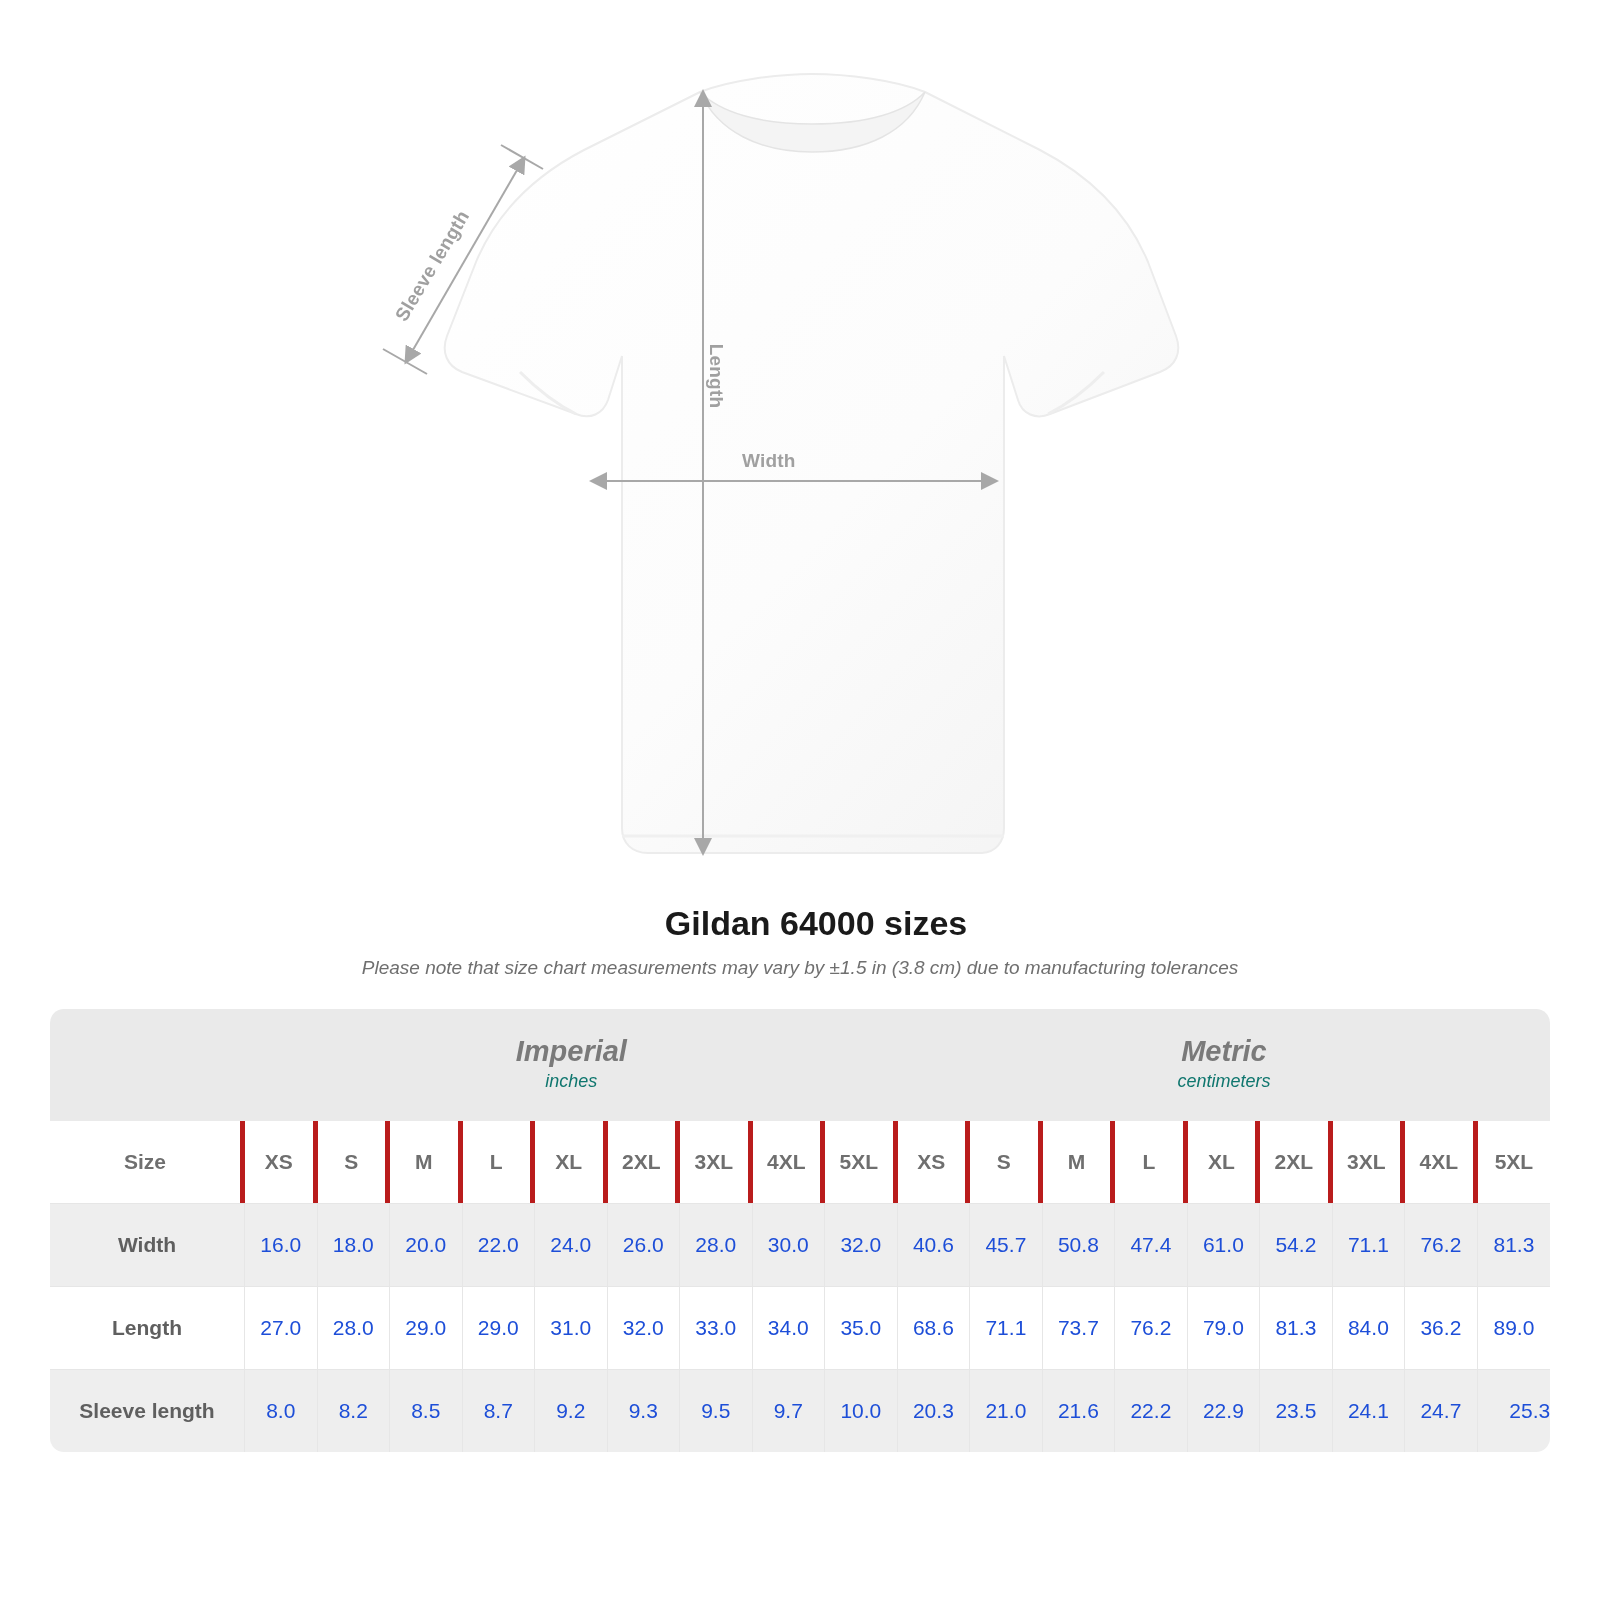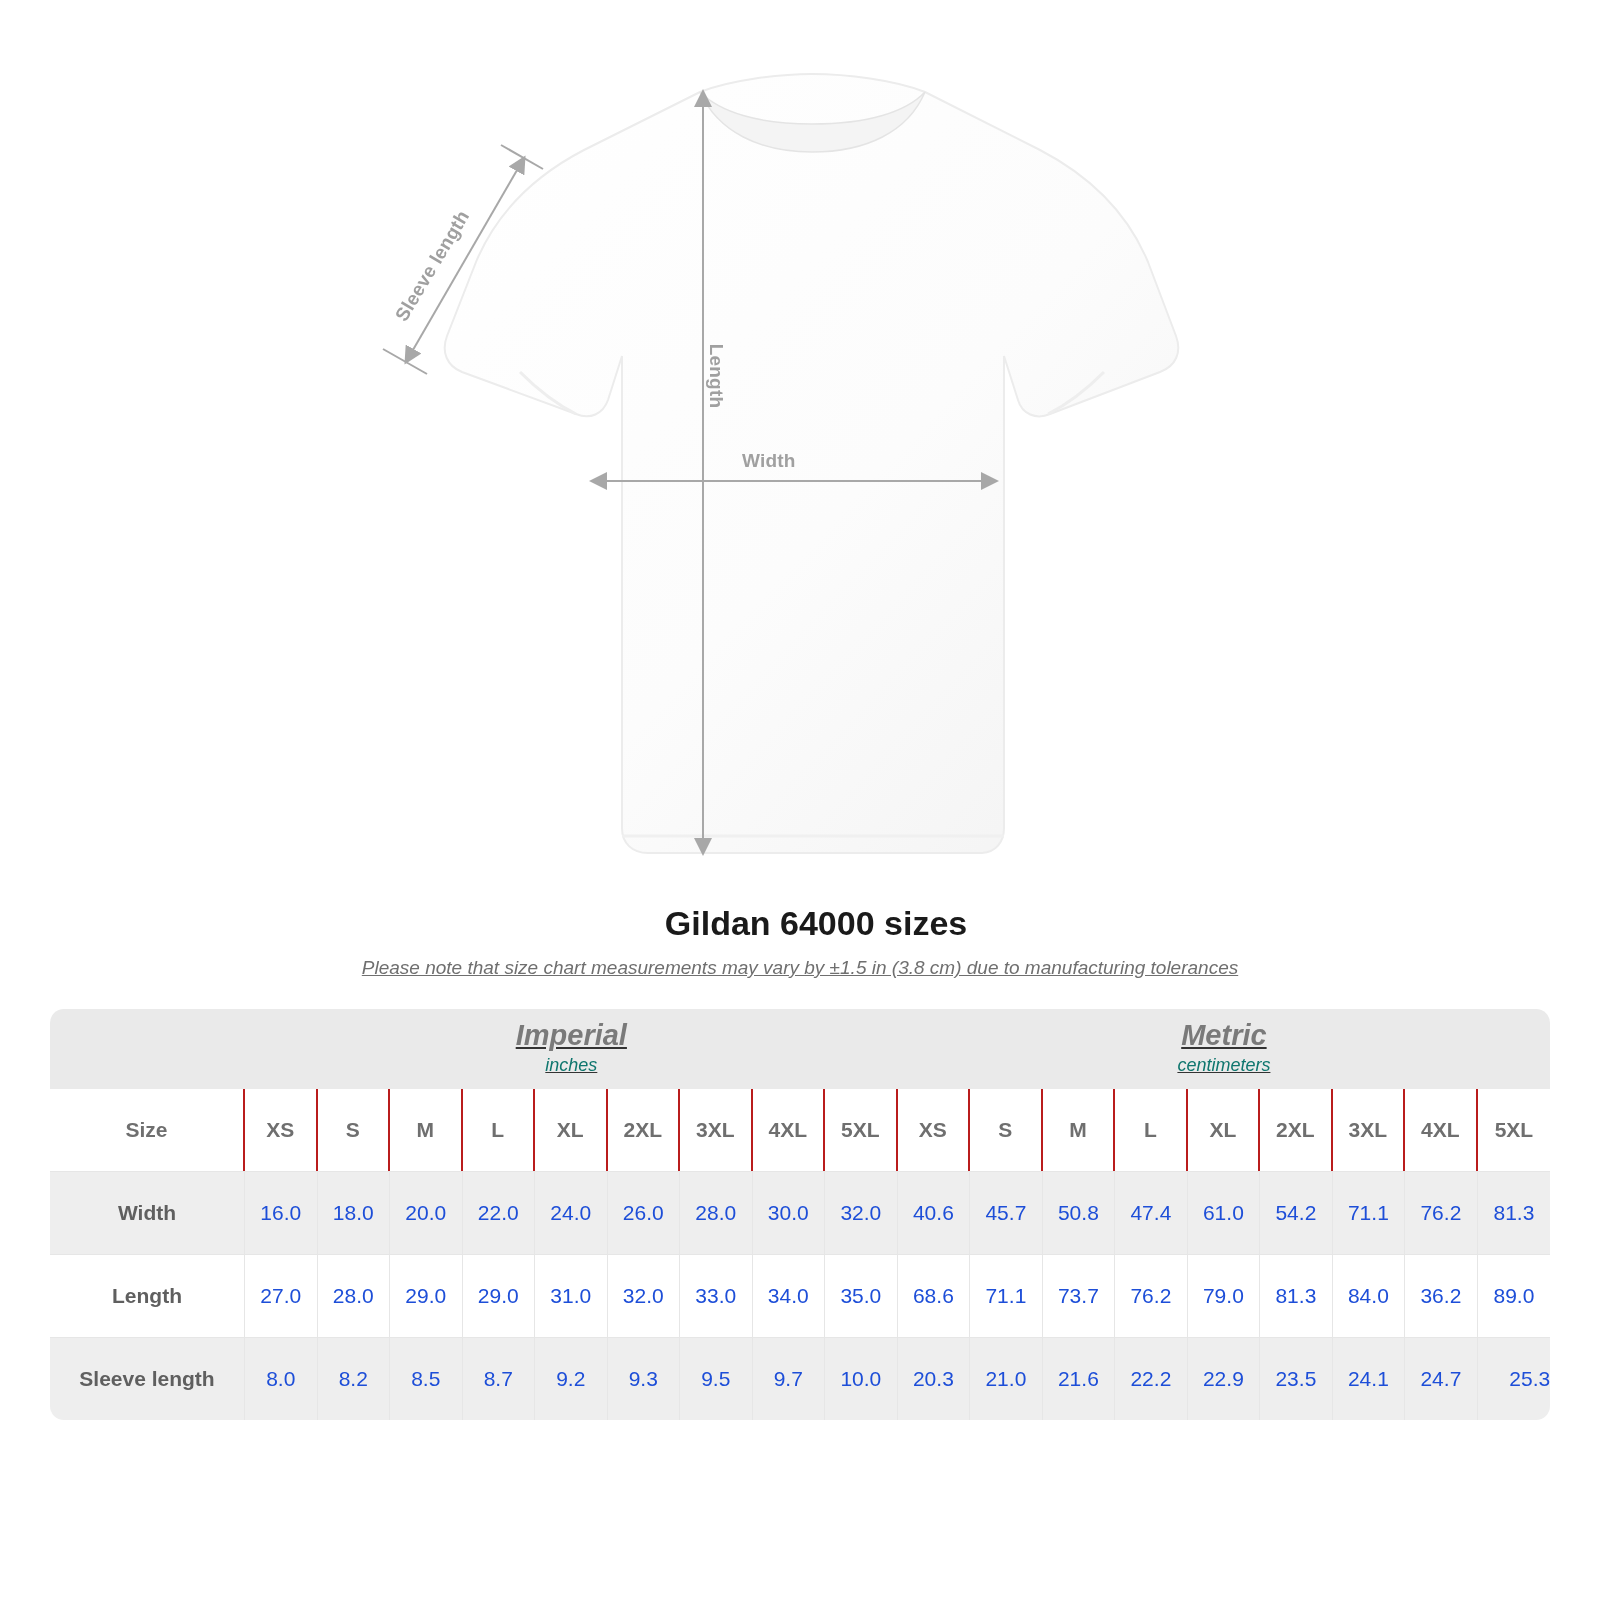--- a/index.html
+++ b/index.html
@@ -61,45 +61,43 @@
     font-weight: bold;
     color: #1a1a1a;
     margin: 0 0 14px 0;
     padding-left: 32px;
   }
   .chart-note {
     font-size: 19px;
     font-style: italic;
     color: #6f6f6f;
     margin: 4px;
-    text-decoration: underline;
   }
 
   
   .table-wrap {
     margin: 30px auto 0 auto;
     width: 1500px;
   }
   table.size-table {
     border-collapse: separate;
     border-spacing: 0;
     width: 1500px;
     table-layout: fixed;
   }
   table.size-table td, table.size-table th {
     padding: 0;
     margin: 0;
   }
 
   .unit-header {
     background: #eaeaea;
-    height: 80px;
+    height: 112px;
     text-align: center;
     vertical-align: middle;
-    text-decoration: underline;
   }
   .unit-header .unit-name {
     font-size: 29px;
     font-weight: bold;
     font-style: italic;
     color: #7a7a7a;
     line-height: 1.15;
   }
   .unit-header .unit-sub {
     font-size: 18px;
@@ -114,21 +112,21 @@
   .corner-tr { border-top-right-radius: 14px; }
 
   .hdr-row td {
     background: #ffffff;
     height: 82px;
     text-align: center;
     vertical-align: middle;
     font-size: 21px;
     font-weight: bold;
     color: #6f6f6f;
-    border-right: 2px solid #b91c1c;
+    border-right: 5px solid #b91c1c;
   }
   .hdr-row td:last-child { border-right: none; }
   .hdr-row td.rowlabel {
     font-size: 21px;
   }
 
   .data-row td {
     height: 82px;
     text-align: center;
     vertical-align: middle;

